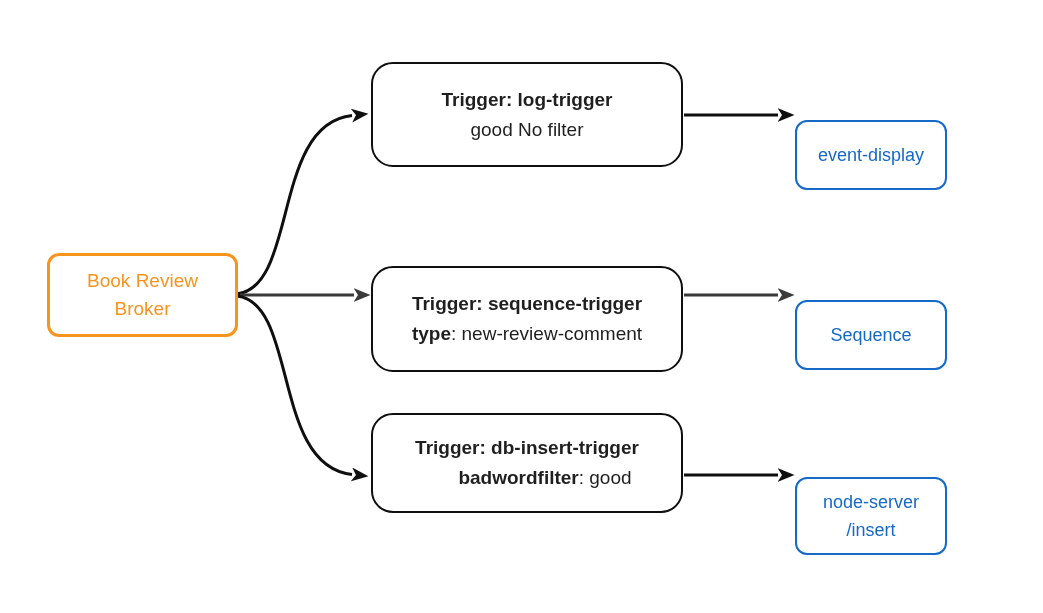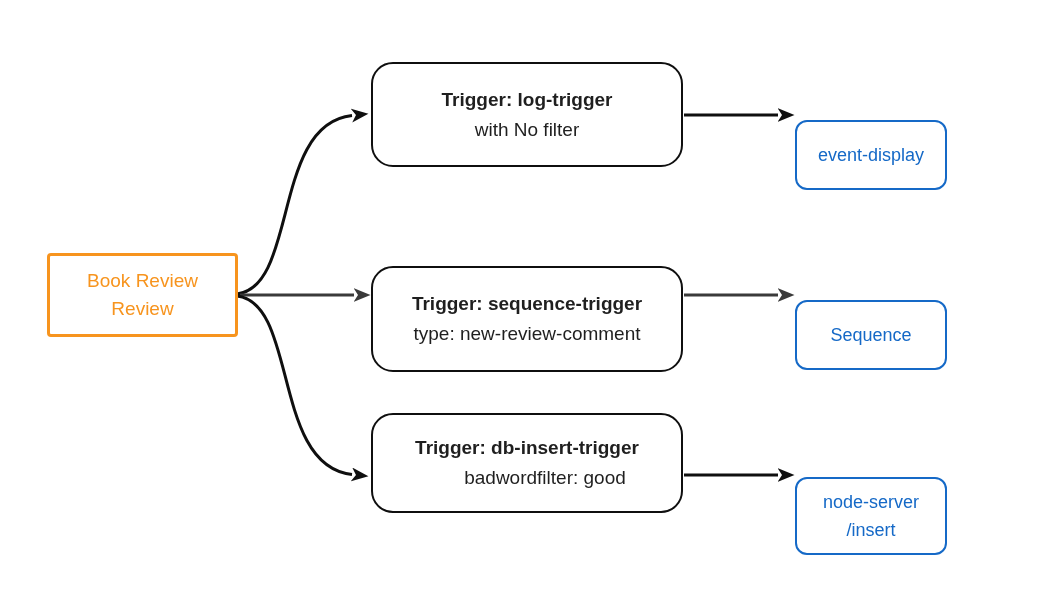--- a/index.html
+++ b/index.html
@@ -35,39 +35,39 @@
     flex-direction: column;
     align-items: center;
     justify-content: center;
     text-align: center;
     background: var(--background);
   }
   .broker-node {
     left: 47px; top: 253px;
     width: 191px; height: 84px;
     border: 3px solid var(--orange);
-    border-radius: 4px;
+    border-radius: 12px;
     color: var(--orange);
     font-size: 19px;
     line-height: 28px;
   }
   .trigger-node {
     border: 2.5px solid var(--node_border);
     border-radius: 22px;
     color: var(--node_text);
     font-size: 19px;
     line-height: 30px;
     left: 371px;
     width: 312px;
   }
   .trigger-1 { top: 62px;  height: 105px; }
   .trigger-2 { top: 243px; height: 106px; margin-top: 23px; }
   .trigger-3 { top: 413px; height: 100px; }
   .trigger-node .title { font-weight: bold; }
-  .trigger-node .attr b { font-weight: normal; }
+  .trigger-node .attr b { font-weight: bold; }
   .trigger-node .indent { transform: translateX(18px); text-align: center; }
   .sink-node {
     border: 2.5px solid var(--blue);
     border-radius: 12px;
     color: var(--blue);
     font-size: 18px;
     line-height: 28px;
     left: 795px;
     width: 152px;
     margin-top: 40px;
@@ -100,26 +100,26 @@
     <path class="edge gray" d="M 240 295 H 354" marker-end="url(#head-gray)"></path>
     <path class="edge black" d="M 237 296 C 298 303 272 466 352 474.5" marker-end="url(#head-black)"></path>
 
     <path class="edge black" d="M 684 115 H 778" marker-end="url(#head-black)"></path>
     <path class="edge gray" d="M 684 295 H 778" marker-end="url(#head-gray)"></path>
     <path class="edge black" d="M 684 475 H 778" marker-end="url(#head-black)"></path>
   </svg>
 
   <div class="node broker-node">
     <div>Book Review</div>
-    <div>Review</div>
+    <div>Broker</div>
   </div>
 
   <div class="node trigger-node trigger-1">
     <div class="title">Trigger: log-trigger</div>
-    <div class="attr">with No filter</div>
+    <div class="attr">good No filter</div>
   </div>
 
   <div class="node trigger-node trigger-2">
     <div class="title">Trigger: sequence-trigger</div>
     <div class="attr"><b>type</b><span>: new-review-comment</span></div>
   </div>
 
   <div class="node trigger-node trigger-3">
     <div class="title">Trigger: db-insert-trigger</div>
     <div class="attr indent"><b>badwordfilter</b><span>: good</span></div>

